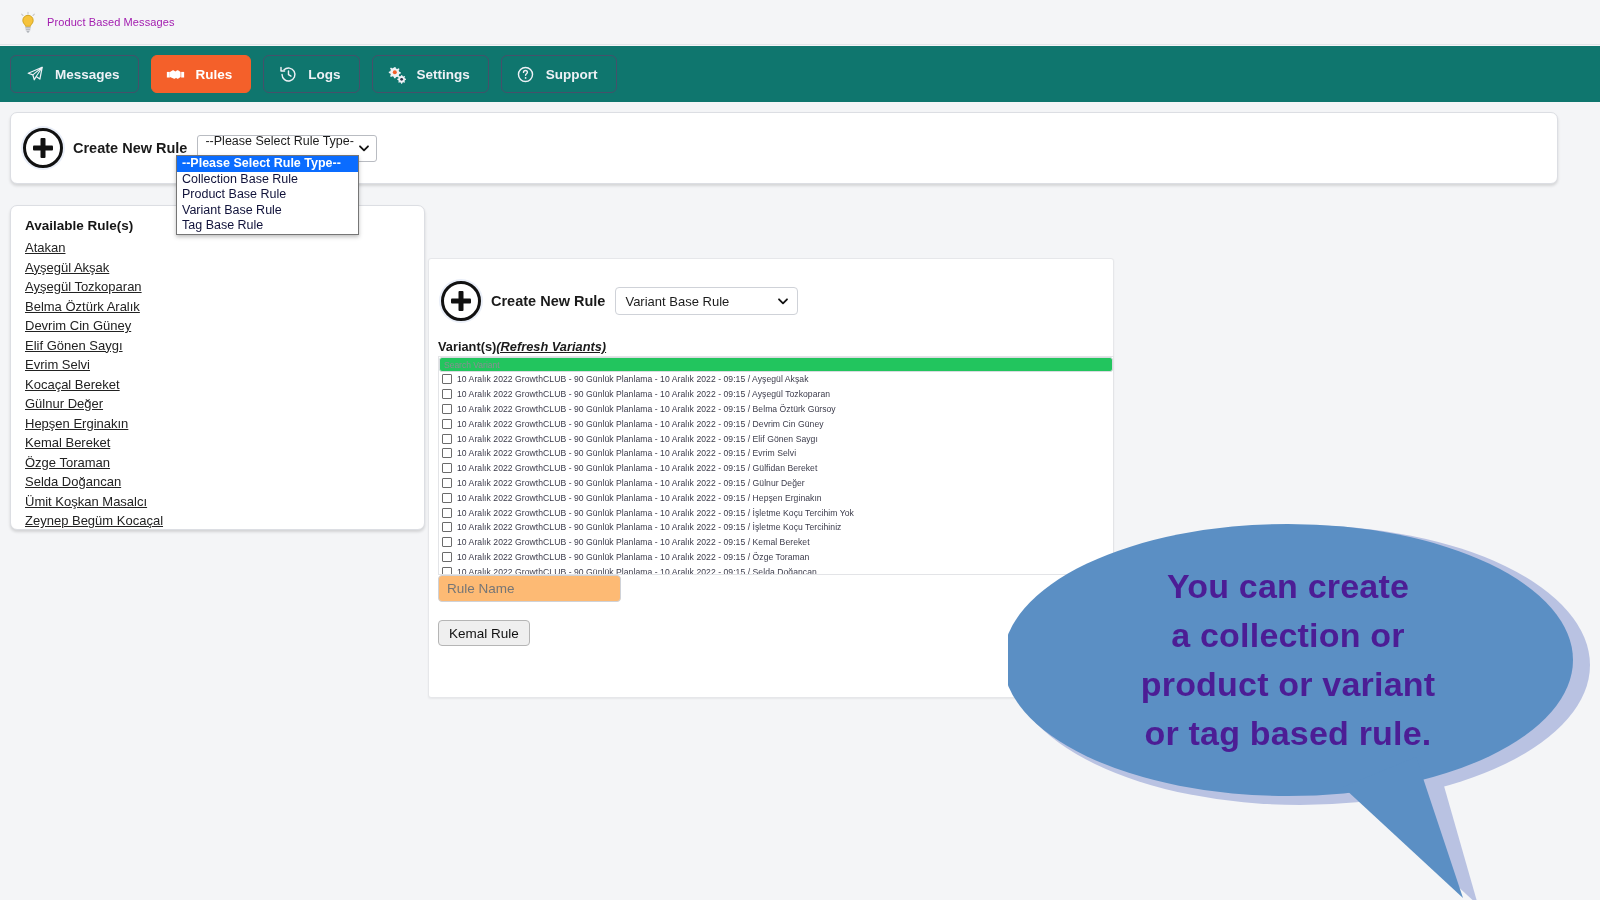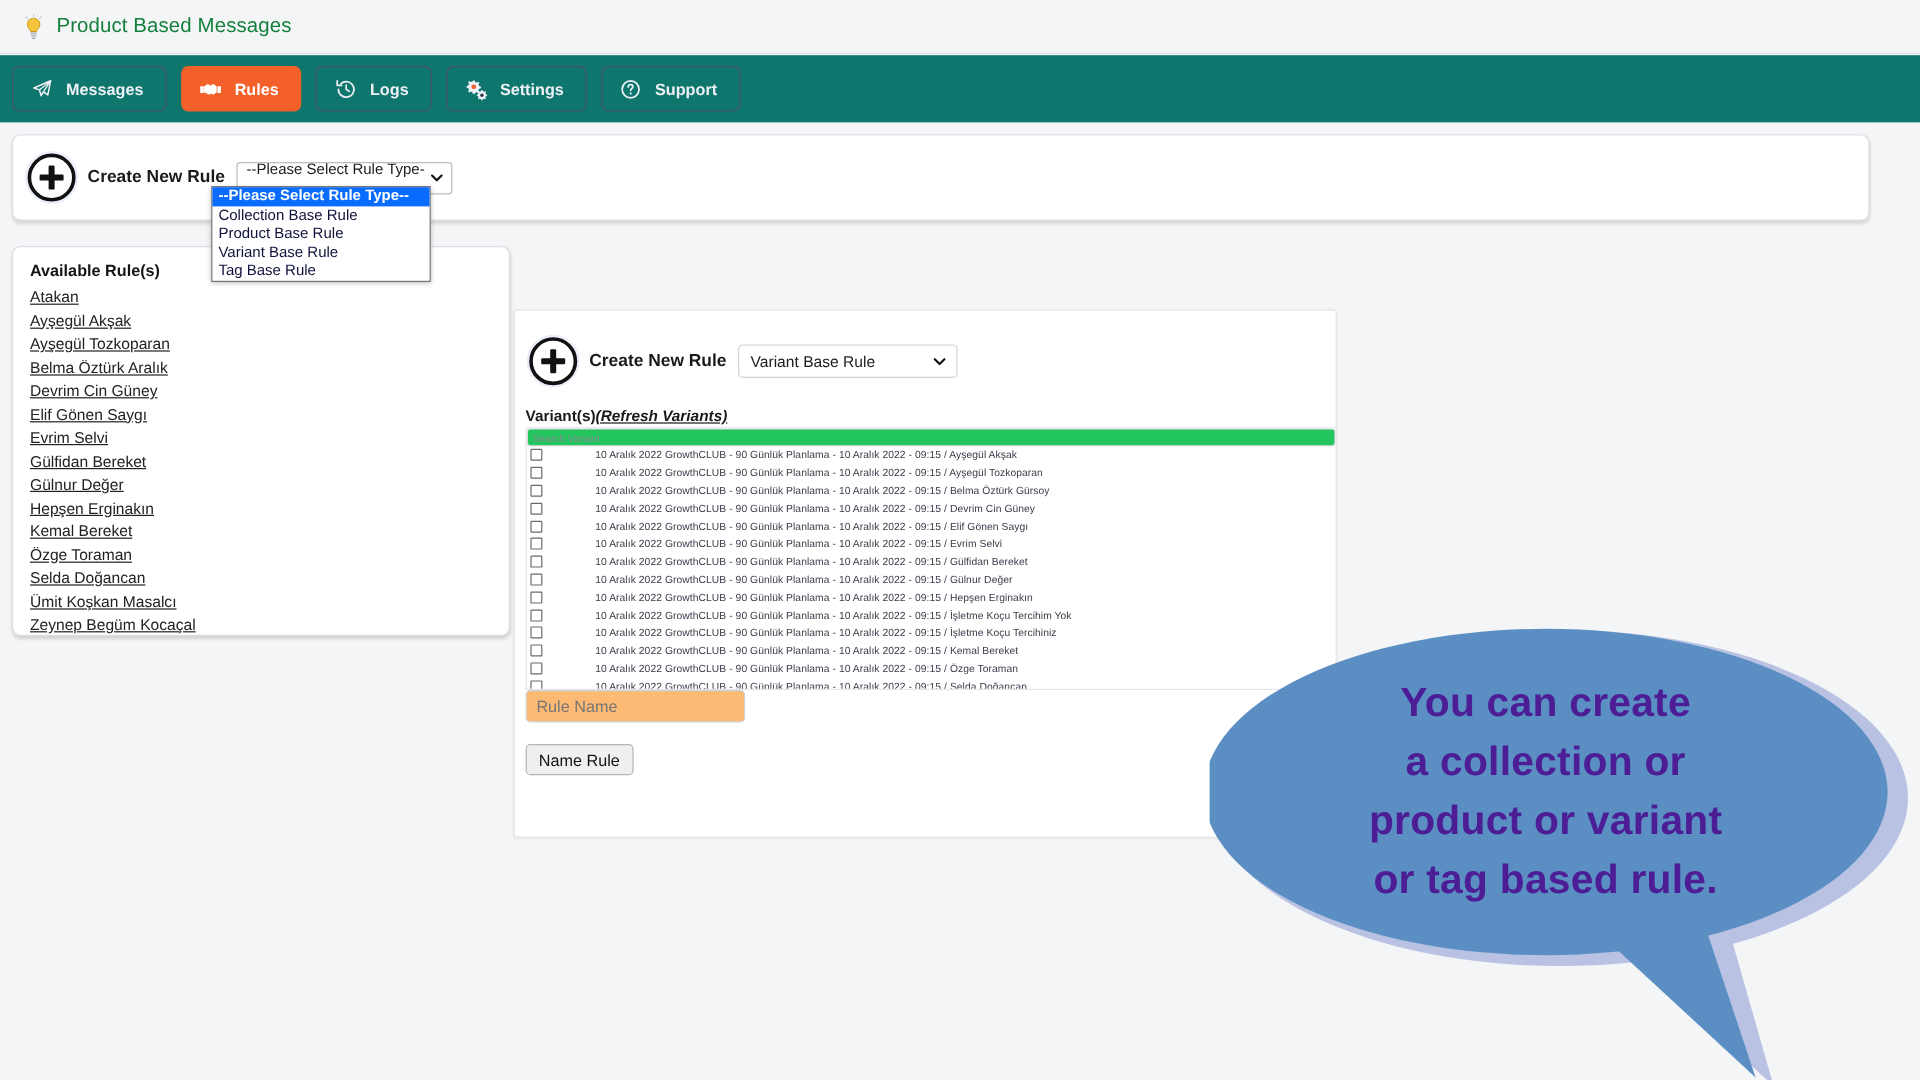--- a/index.html
+++ b/index.html
@@ -14,21 +14,21 @@
   
   #titlebar {
     position: absolute; left: 0; top: 0; width: 1600px; height: 45px;
     background: #f4f5f7;
     display: flex; align-items: center;
     padding-left: 18px;
     border-bottom: 1px solid #e2e4e8;
   }
   #titlebar .bulb { width: 20px; height: 22px; margin-right: 9px; flex: 0 0 auto; }
   #titlebar .title-text {
-    font-size: 17px; color: #15803d; letter-spacing: .1px;
+    font-size: 11px; color: #a21caf; letter-spacing: .1px;
   }
 
   
   #navbar {
     position: absolute; left: 0; top: 46px; width: 1600px; height: 56px;
     background: #0f766e;
     display: flex; align-items: center; gap: 12px;
     padding-left: 10px;
   }
   .navbtn {
@@ -124,21 +124,21 @@
     font-size: 8.5px; font-family: "Liberation Sans", sans-serif;
     color: #333; padding: 0 4px; background: #22c55e;
   }
   #searchvariant::placeholder { color: #8a8d93; }
   .vrow { display: flex; align-items: center; height: 14.8px; padding-left: 3px; }
   .vrow input[type=checkbox] {
     width: 10px; height: 10px; margin: 0 5px 0 0; flex: 0 0 auto;
     -webkit-appearance: none; appearance: none;
     border: 1px solid #6b6b6b; background: #fff; border-radius: 1px;
   }
-  .vrow .vtext { font-size: 8.6px; color: #3b3b4a; white-space: nowrap; letter-spacing: .05px; margin-left: 39px; }
+  .vrow .vtext { font-size: 8.6px; color: #3b3b4a; white-space: nowrap; letter-spacing: .05px; }
 
   .nor-label { padding: 14px 0 4px 9px; font-size: 13px; font-weight: 700; color: #1a1a1a; }
   #rulename {
     margin-left: 9px; width: 183px; height: 27px;
     border: 1px solid #cfd2d8; border-radius: 4px;
     font-size: 13.5px; color: #333; padding: 0 8px;
     font-family: "Liberation Sans", sans-serif; background: #fdba74;
   }
   #rulename::placeholder { color: #767676; }
   #saverule {
@@ -261,21 +261,21 @@
 <div id="sidecard">
   <h3>Available Rule(s)</h3>
   <div id="rulelist">
       <a class="rule-link">Atakan</a>
       <a class="rule-link">Ayşegül Akşak</a>
       <a class="rule-link">Ayşegül Tozkoparan</a>
       <a class="rule-link">Belma Öztürk Aralık</a>
       <a class="rule-link">Devrim Cin Güney</a>
       <a class="rule-link">Elif Gönen Saygı</a>
       <a class="rule-link">Evrim Selvi</a>
-      <a class="rule-link">Gülfidan Bereket</a>
+      <a class="rule-link">Kocaçal Bereket</a>
       <a class="rule-link">Gülnur Değer</a>
       <a class="rule-link">Hepşen Erginakın</a>
       <a class="rule-link">Kemal Bereket</a>
       <a class="rule-link">Özge Toraman</a>
       <a class="rule-link">Selda Doğancan</a>
       <a class="rule-link">Ümit Koşkan Masalcı</a>
       <a class="rule-link">Zeynep Begüm Kocaçal</a>
     </div>
 </div>
 
@@ -354,21 +354,21 @@
         </div>
         <div class="vrow">
           <input type="checkbox" style="">
           <span class="vtext">10 Aralık 2022 GrowthCLUB - 90 Günlük Planlama - 10 Aralık 2022 - 09:15 / Selda Doğancan</span>
         </div>
       </div>
   </div>
 
   <input id="rulename" type="text" placeholder="Rule Name" style="">
   <div>
-    <button id="saverule">Name Rule</button>
+    <button id="saverule">Kemal Rule</button>
   </div>
 </div>
 
 <div id="bubblewrap">
   <svg width="600" height="390" viewBox="0 0 600 390" style="position:absolute;left:0;top:0;">
     <ellipse cx="292" cy="150" rx="290" ry="140" fill="#b9c2e2"></ellipse>
     <path d="M430 250 L470 390 L350 280 Z" fill="#b9c2e2"></path>
     <ellipse cx="280" cy="145" rx="285" ry="136" fill="#5b8fc4"></ellipse>
     <path d="M408 242 L455 383 L335 272 Z" fill="#5b8fc4"></path>
   </svg>

